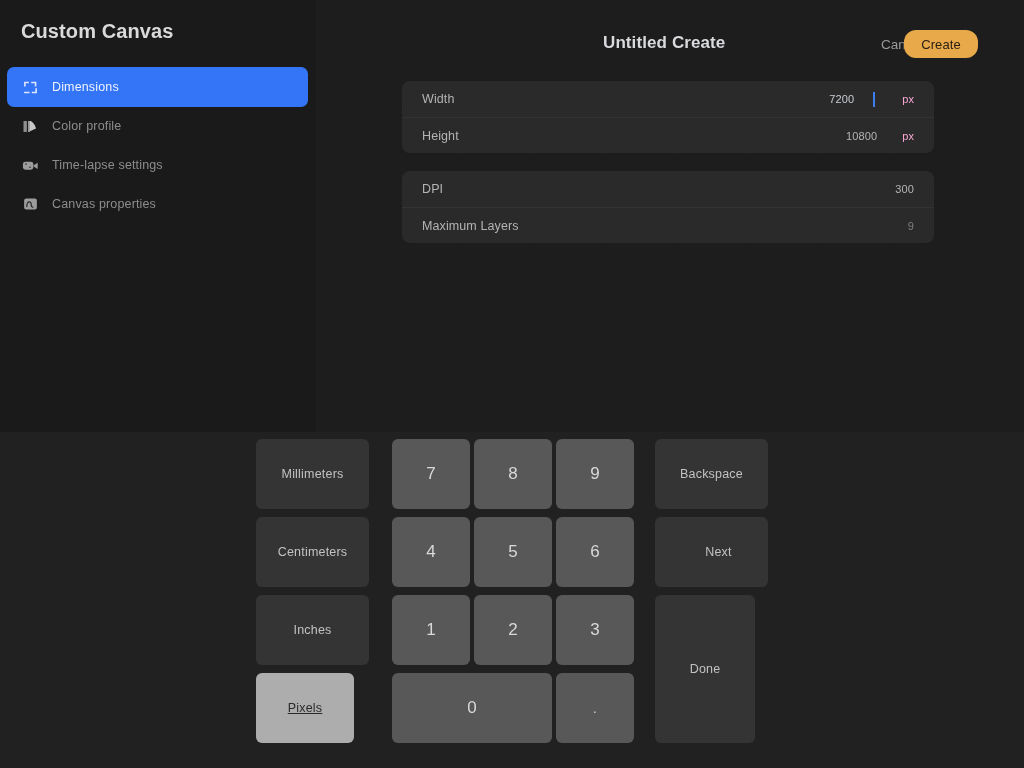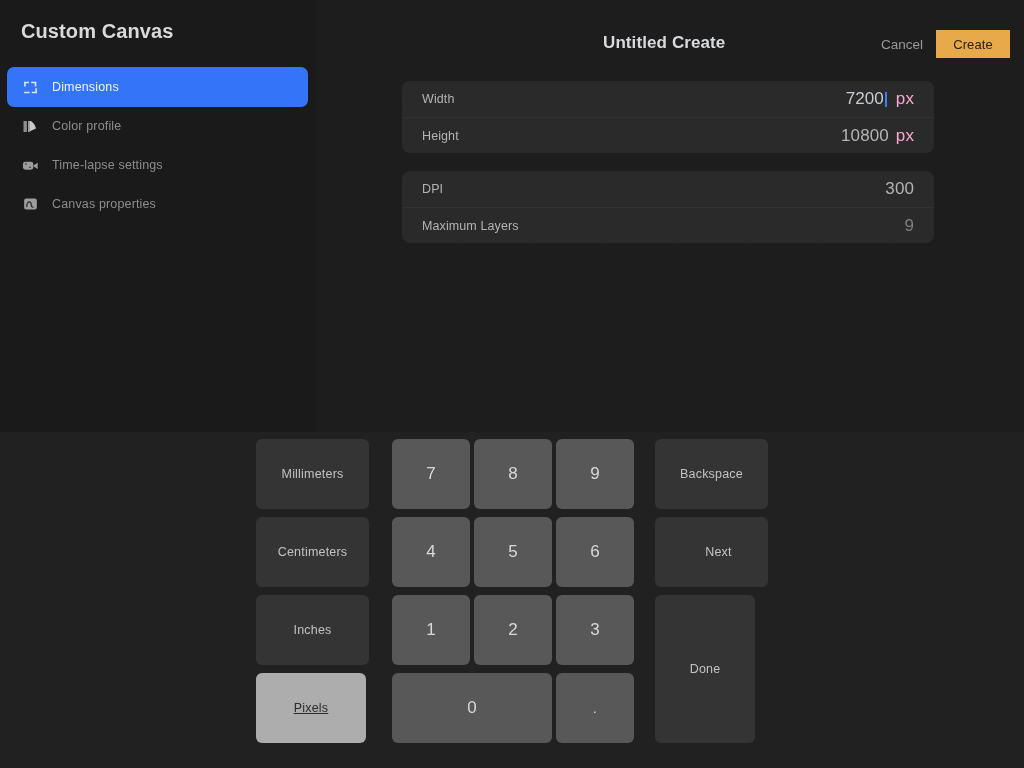--- a/index.html
+++ b/index.html
@@ -61,44 +61,44 @@
   .canvas-title {
     position:absolute; left:287px; top:33px;
     font-size:17px; font-weight:bold; color:#d9dade; letter-spacing:.1px;
   }
   .cancel-btn {
     position:absolute; left:561px; top:35px;
     font-size:13.5px; color:#9a9a9a; background:none; border:none;
     font-family:inherit; cursor:pointer; padding:2px 4px;
   }
   .create-btn {
-    position:absolute; left:620px; top:30px;
-    width:74px; height:28px; border-radius:0;
+    position:absolute; left:588px; top:30px;
+    width:74px; height:28px; border-radius:12px;
     background:#e8a94b; border:none;
     color:#2a2113; font-size:13px; font-family:inherit;
     cursor:pointer; letter-spacing:.1px;
   }
 
   
   .form-card {
     position:absolute; left:402px; width:532px;
     background:#2a2a2a; border-radius:8px; overflow:hidden;
   }
   #card-dimensions { top:81px; }
   #card-props { top:171px; }
   .form-row {
     position:relative; height:36px;
     display:flex; align-items:center;
     padding:0 20px;
   }
   .form-row + .form-row { border-top:1px solid #333333; }
   .row-label { font-size:12.5px; color:#b4b4b4; letter-spacing:.1px; }
   .row-value {
-    margin-left:auto; font-size:17px; color:#b4b4b4;
-    display:flex; align-items:center; letter-spacing:.1px;
+    margin-left:auto; font-size:11px; color:#b4b4b4;
+    display:flex; align-items:center; letter-spacing:.1px;gap:18px;
   }
   .row-value.dim { color:#7f7f7f; }
   .val-num { color:#c9ccd4; }
   .caret {
     display:inline-block; width:2px; height:15px;
     background:#3d7df0; margin:0 2px 0 1px;
   }
   .unit { color:#f9a8d4; margin-left:7px; }
 
   
@@ -217,21 +217,21 @@
       <span class="row-value dim">9</span>
     </div>
   </div>
 
   <div class="keypad-region">
     <div class="keypad">
 
       <button class="key key-unit" style="left:0px;top:0px;width:113px;height:70px;">Millimeters</button>
       <button class="key key-unit" style="left:0px;top:78px;width:113px;height:70px;">Centimeters</button>
       <button class="key key-unit" style="left:0px;top:156px;width:113px;height:70px;">Inches</button>
-      <button class="key key-unit selected" style="left:0px;top:234px;width:110px;height:70px;text-decoration:underline;">Pixels</button>
+      <button class="key key-unit selected" style="left:0px;top:234px;width:98px;height:70px;text-decoration:underline;">Pixels</button>
 
       <button class="key key-digit" style="left:136px;top:0px;width:78px;height:70px;">7</button>
       <button class="key key-digit" style="left:218px;top:0px;width:78px;height:70px;">8</button>
       <button class="key key-digit" style="left:300px;top:0px;width:78px;height:70px;">9</button>
 
       <button class="key key-digit" style="left:136px;top:78px;width:78px;height:70px;">4</button>
       <button class="key key-digit" style="left:218px;top:78px;width:78px;height:70px;">5</button>
       <button class="key key-digit" style="left:300px;top:78px;width:78px;height:70px;">6</button>
 
       <button class="key key-digit" style="left:136px;top:156px;width:78px;height:70px;">1</button>

